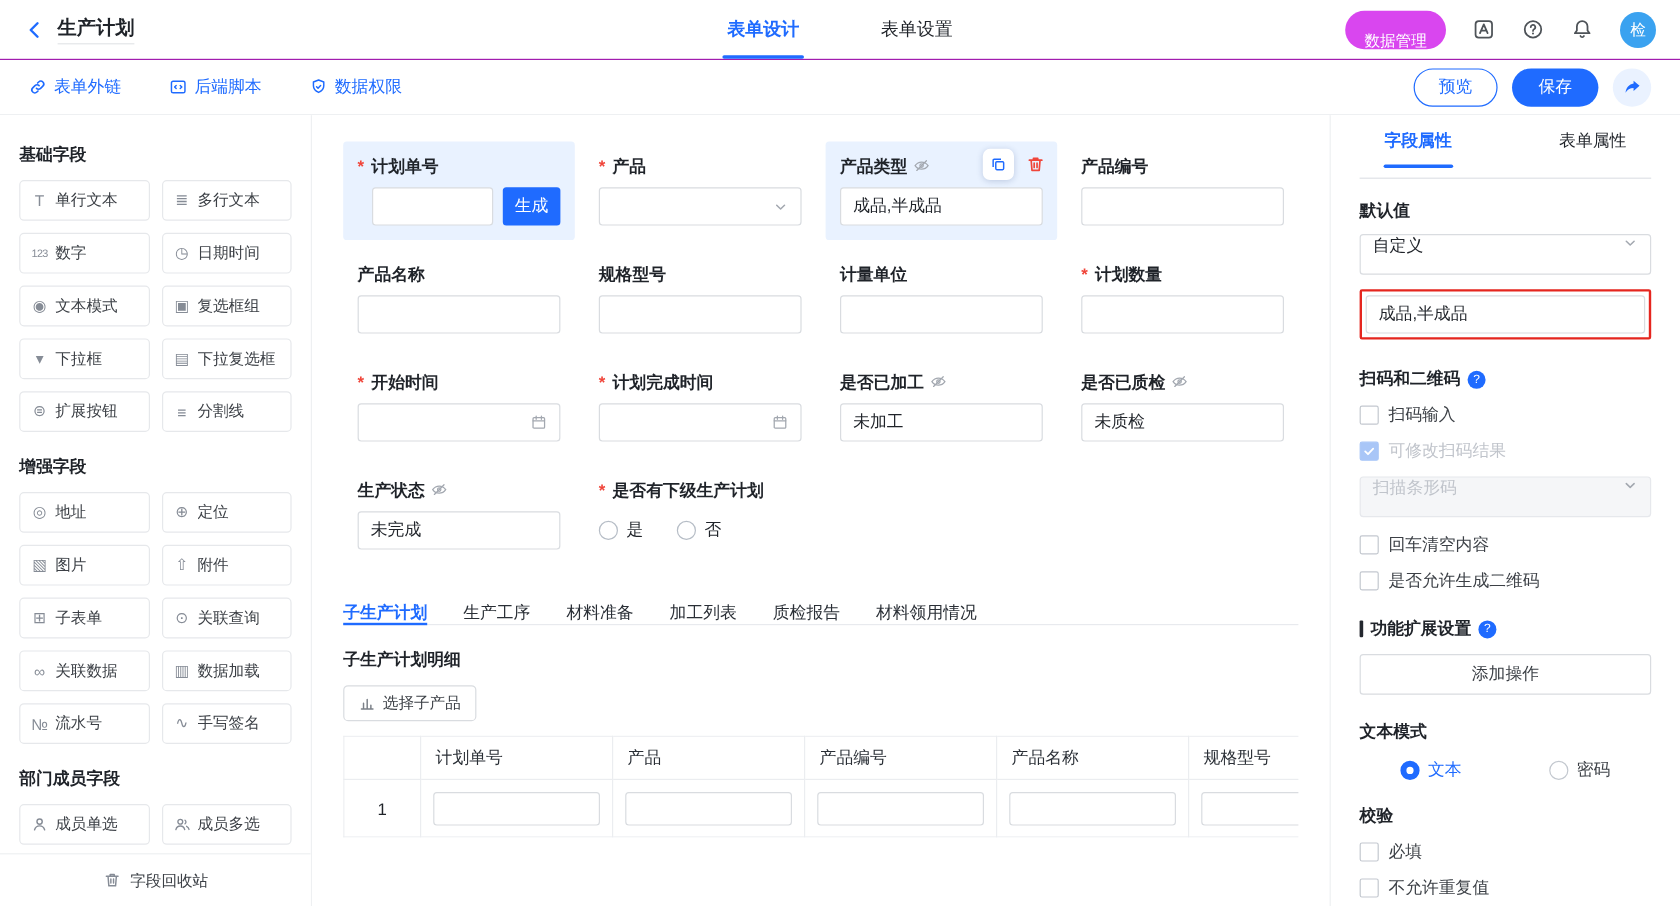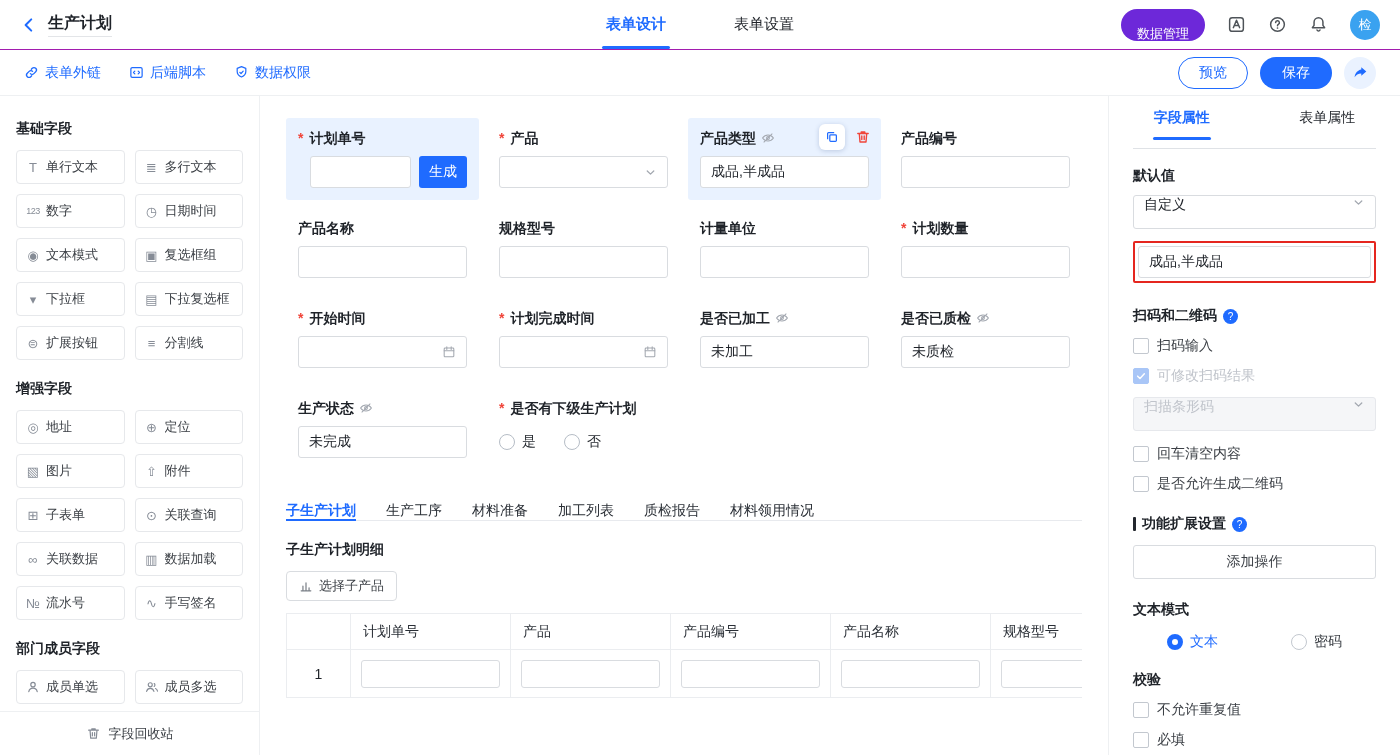--- a/index.html
+++ b/index.html
@@ -17,29 +17,29 @@
     border-bottom:1px solid #e3e5e8; }
   .center-tabs { position:absolute; left:50%; transform:translateX(-50%);
     height:100%; display:flex; gap:60px; }
   .ct { display:flex; align-items:center; font-size:15px; color:#1f2329;
     position:relative; cursor:pointer; padding:0 4px; }
   .ct.active { color:#1f6bff; font-weight:700; }
   .ct.active::after { content:""; position:absolute; left:0; right:0; bottom:0;
     height:3px; background:#1f6bff; border-radius:2px; }
   .top-right { margin-left:auto; display:flex; align-items:center; gap:22px; }
   .pill-green { height:30px; padding:16px 16px; border:none; border-radius:16px;
-    background:#6d28d9; color:#fff; font-size:13px; }
+    background:#d946ef; color:#fff; font-size:13px; }
   .hicon { color:#4e5358; background:none; border:none; display:flex; align-items:center; }
   .avatar { width:30px; height:30px; border-radius:50%; background:#3aa2f0; color:#fff;
     font-size:13px; display:flex; align-items:center; justify-content:center; cursor:pointer; }
 
   
   .subbar { height:46px; border-bottom:1px solid #eef0f2; display:flex;
     align-items:center; padding:0 24px; background:#fff; }
-  .sublinks { display:flex; gap:28px; }
+  .sublinks { display:flex; gap:40px; }
   .slink { color:#1f6bff; font-size:14px; display:flex; align-items:center; gap:6px; cursor:pointer; }
   .sub-actions { margin-left:auto; display:flex; align-items:center; gap:12px; }
   .btn-preview { height:32px; padding:0 20px; border-radius:16px; background:#fff;
     border:1px solid #1f6bff; color:#1f6bff; font-size:14px; }
   .btn-save { height:32px; padding:0 22px; border-radius:16px; background:#1f6bff;
     border:none; color:#fff; font-size:14px; }
   .btn-share { width:32px; height:32px; border-radius:50%; background:#eaf2ff; border:none;
     color:#1f6bff; display:flex; align-items:center; justify-content:center; }
 
   
@@ -632,20 +632,20 @@
       </div>
       <div class="pradio">
         <span class="pr"></span>
         <span>密码</span>
       </div>
     </div>
 
     <div class="plabel" style="margin-top:20px">校验</div>
     <div class="chk-row">
       <span class="chk"></span>
-      <span>不允许重复值</span>
+      <span>必填</span>
     </div>
     <div class="chk-row">
       <span class="chk"></span>
-      <span>必填</span>
+      <span>不允许重复值</span>
     </div>
   </aside>
 </div>
 
 </body></html>

